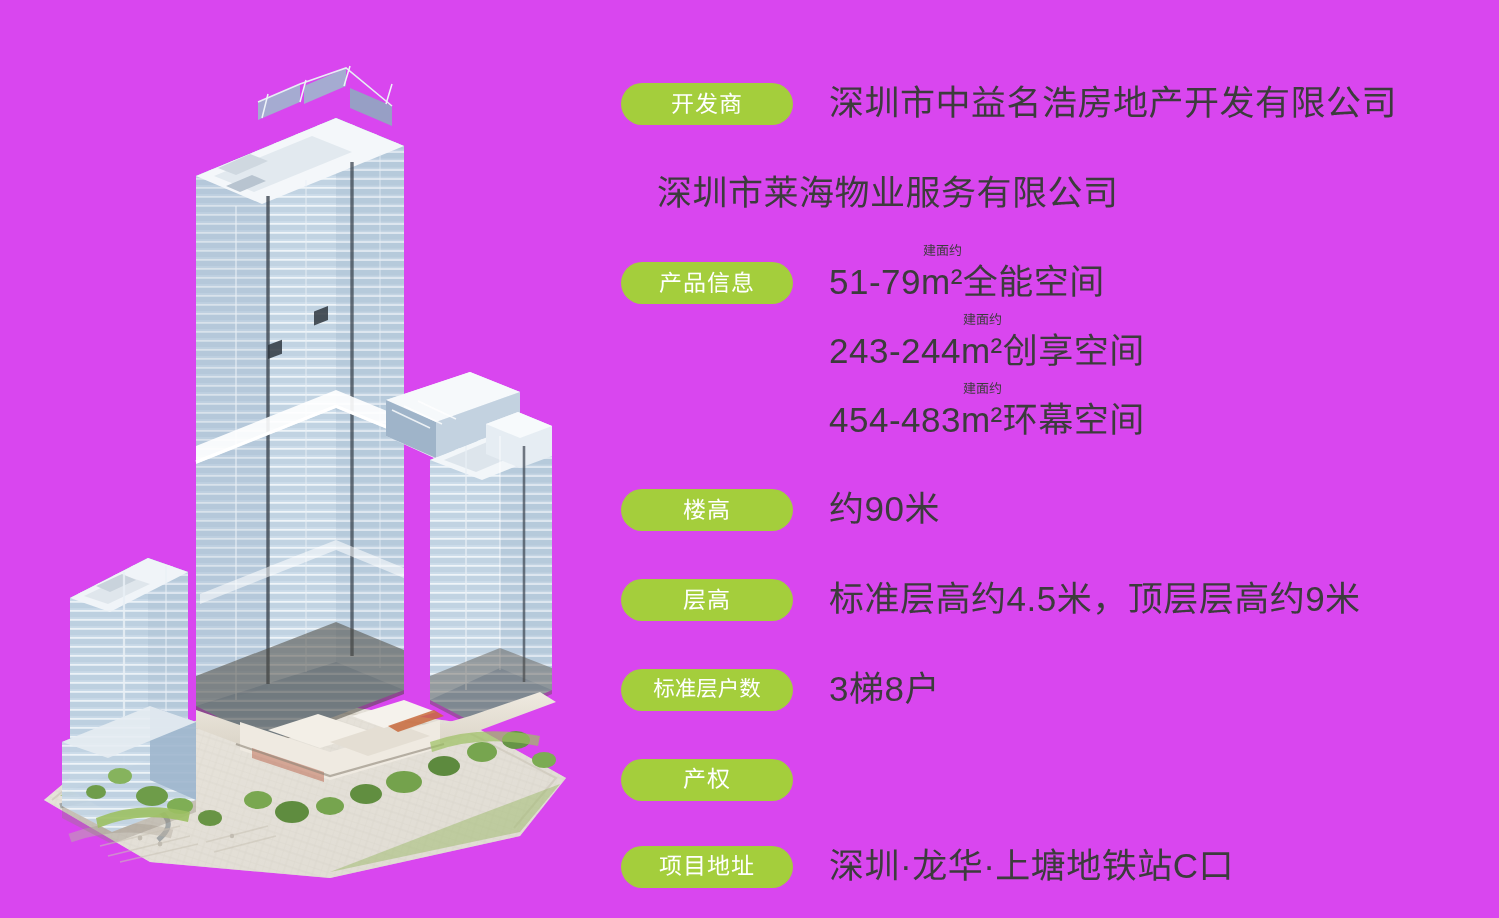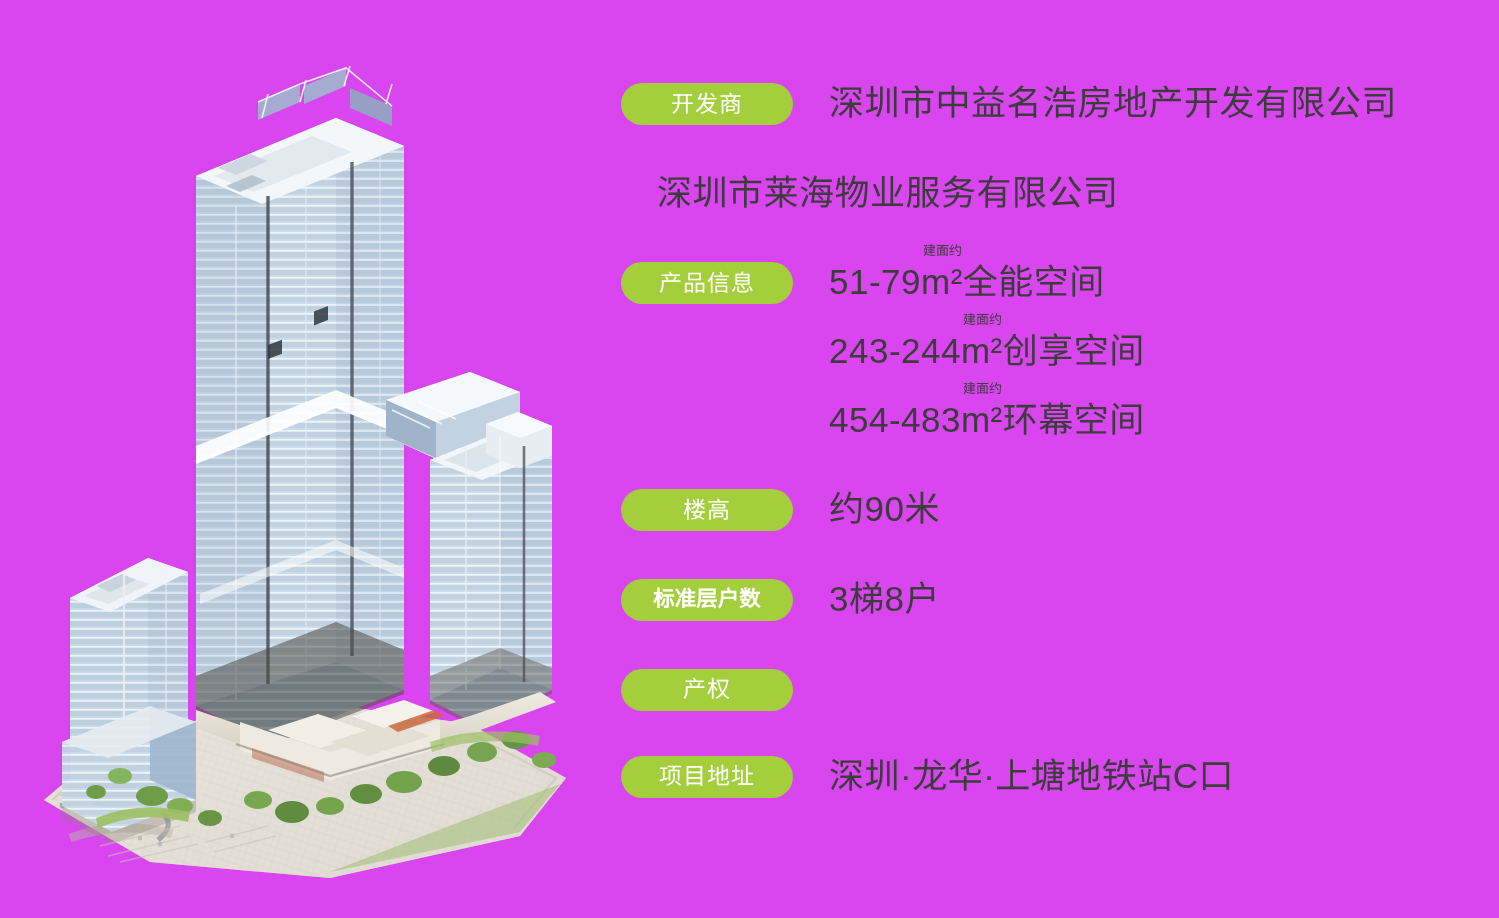--- a/index.html
+++ b/index.html
@@ -68,21 +68,21 @@
     display: flex;
     align-items: center;
     justify-content: center;
     font-size: 23px;
     letter-spacing: 1px;
     line-height: 1;
     box-sizing: border-box;
     margin-top: 5px;
     user-select: none;
   }
-  .pill.tight { letter-spacing: 0px; font-size: 21.5px; font-weight: bold; }
+  .pill.tight { letter-spacing: 0px; font-size: 21.5px; }
 
   .spec-value {
     flex: 1 1 auto;
     margin-left: 36px;
     color: #3c3c3c;
     font-size: 35px;
     line-height: 1.42;
     letter-spacing: 0.5px;
     white-space: nowrap;
   }
@@ -324,20 +324,26 @@
       </div>
     </div>
 
     <div class="spec-row">
       <div class="pill">楼高</div>
       <div class="spec-value">
         <span class="line">约90米</span>
       </div>
     </div>
 
+    <div class="spec-row">
+      <div class="pill">层高</div>
+      <div class="spec-value">
+        <span class="line">标准层高约4.5米，顶层层高约9米</span>
+      </div>
+    </div>
 
     <div class="spec-row">
       <div class="pill tight">标准层户数</div>
       <div class="spec-value">
         <span class="line">3梯8户</span>
       </div>
     </div>
 
     <div class="spec-row">
       <div class="pill">产权</div>

